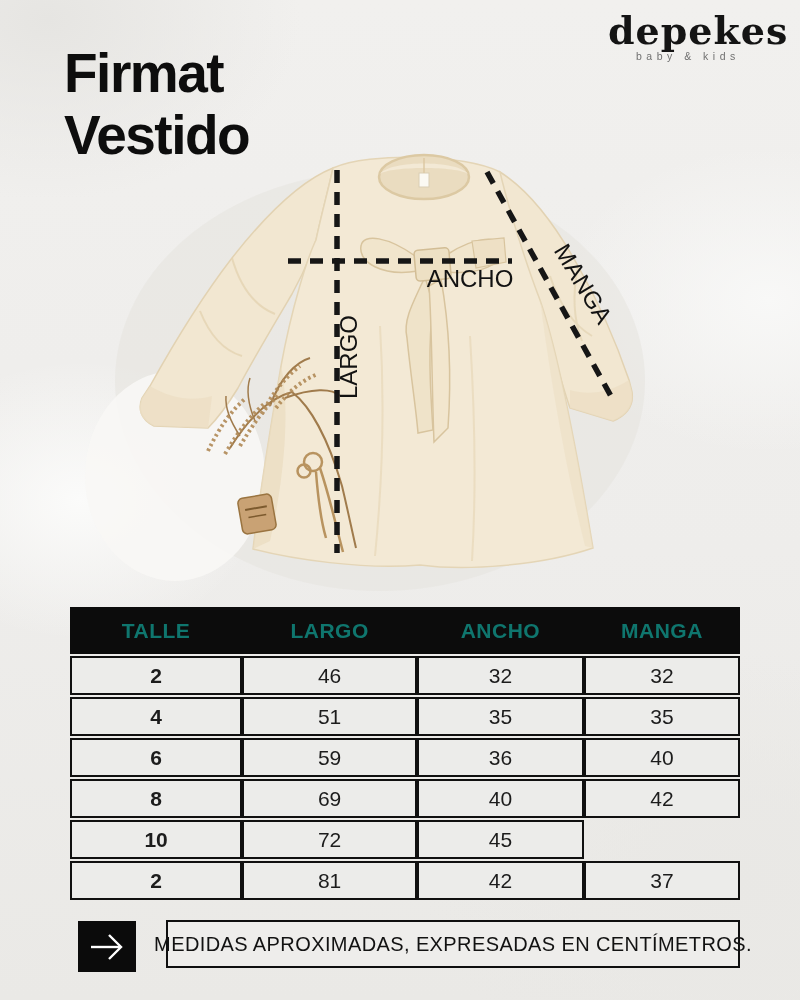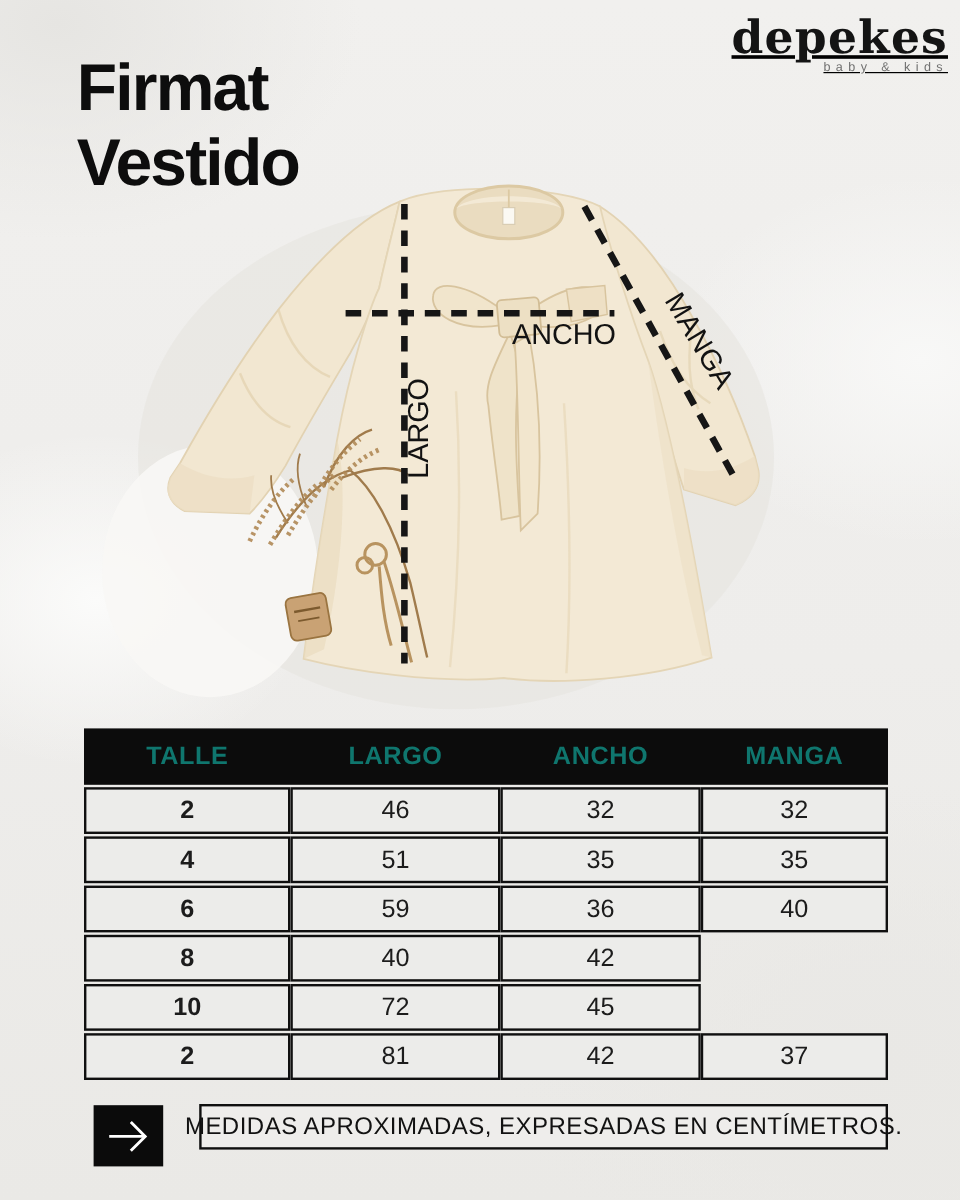--- a/index.html
+++ b/index.html
@@ -11,21 +11,21 @@
       radial-gradient(260px 200px at 10% 50%, #fbfbfa 0%, rgba(251,251,250,0) 70%),
       radial-gradient(300px 220px at 96% 30%, #f8f8f7 0%, rgba(248,248,247,0) 70%),
       radial-gradient(520px 380px at 92% 88%, #e9e8e5 0%, rgba(233,232,229,0) 60%),
       linear-gradient(180deg,#f1f0ee 0%, #eeedeb 55%, #eaE9e6 100%);
   }
 
   
   .title{ position:absolute; left:64px; top:42px; color:#0d0d0d;
           font-size:55px; font-weight:800; letter-spacing:-1.5px; line-height:1.13; }
   .title span{ display:block; }
-  .brand{ position:absolute; left:608px; top:12px; width:182px; text-align:right;text-decoration:underline; }
+  .brand{ position:absolute; left:608px; top:12px; width:182px; text-align:left; }
   .brand-name{ font-family:"DejaVu Serif", serif; font-weight:700; font-size:38px;
                color:#141414; letter-spacing:1px; line-height:1.0; }
   .brand-tag{ font-size:10.5px; letter-spacing:4.5px; color:#707070; margin-top:0;
               padding-left:28px; }
 
   
   .figure{ position:absolute; left:80px; top:146px; width:580px; height:445px; }
 
   
   .size-table{ position:absolute; left:70px; top:607px; width:670px; }
@@ -36,21 +36,21 @@
   .trow{ display:grid; grid-template-columns:25.7% 26.1% 24.9% 23.3%; margin-top:2px; }
   .td{ height:39px; background:#ececea; border:2.5px solid #101010;
        display:flex; align-items:center; justify-content:center;
        font-size:21px; color:#1c1c1c; }
   .td.size{ font-weight:700; }
 
   
   .arrow-box{ position:absolute; left:78px; top:921px; width:58px; height:51px;
               background:#0b0b0b; display:flex; align-items:center; justify-content:center;
               cursor:pointer; }
-  .note-box{ position:absolute; left:166px; top:920px; width:574px; height:38px;
+  .note-box{ position:absolute; left:166px; top:920px; width:574px; height:48px;
              border:2.5px solid #0f0f0f; background:#eeedeb;
              display:flex; align-items:center; justify-content:center;
              font-size:20px; letter-spacing:0.4px; color:#121212; font-weight:500;
              white-space:nowrap; }
 </style>
 </head>
 <body>
 
 <div class="canvas">
 
@@ -165,20 +165,21 @@
           <div class="td">35</div>
         </div>
         <div class="trow">
           <div class="td size">6</div>
           <div class="td">59</div>
           <div class="td">36</div>
           <div class="td">40</div>
         </div>
         <div class="trow">
           <div class="td size">8</div>
+          <div class="td">69</div>
           <div class="td">40</div>
           <div class="td">42</div>
         </div>
         <div class="trow">
           <div class="td size">10</div>
           <div class="td">72</div>
           <div class="td">45</div>
         </div>
         <div class="trow">
           <div class="td size">2</div>

